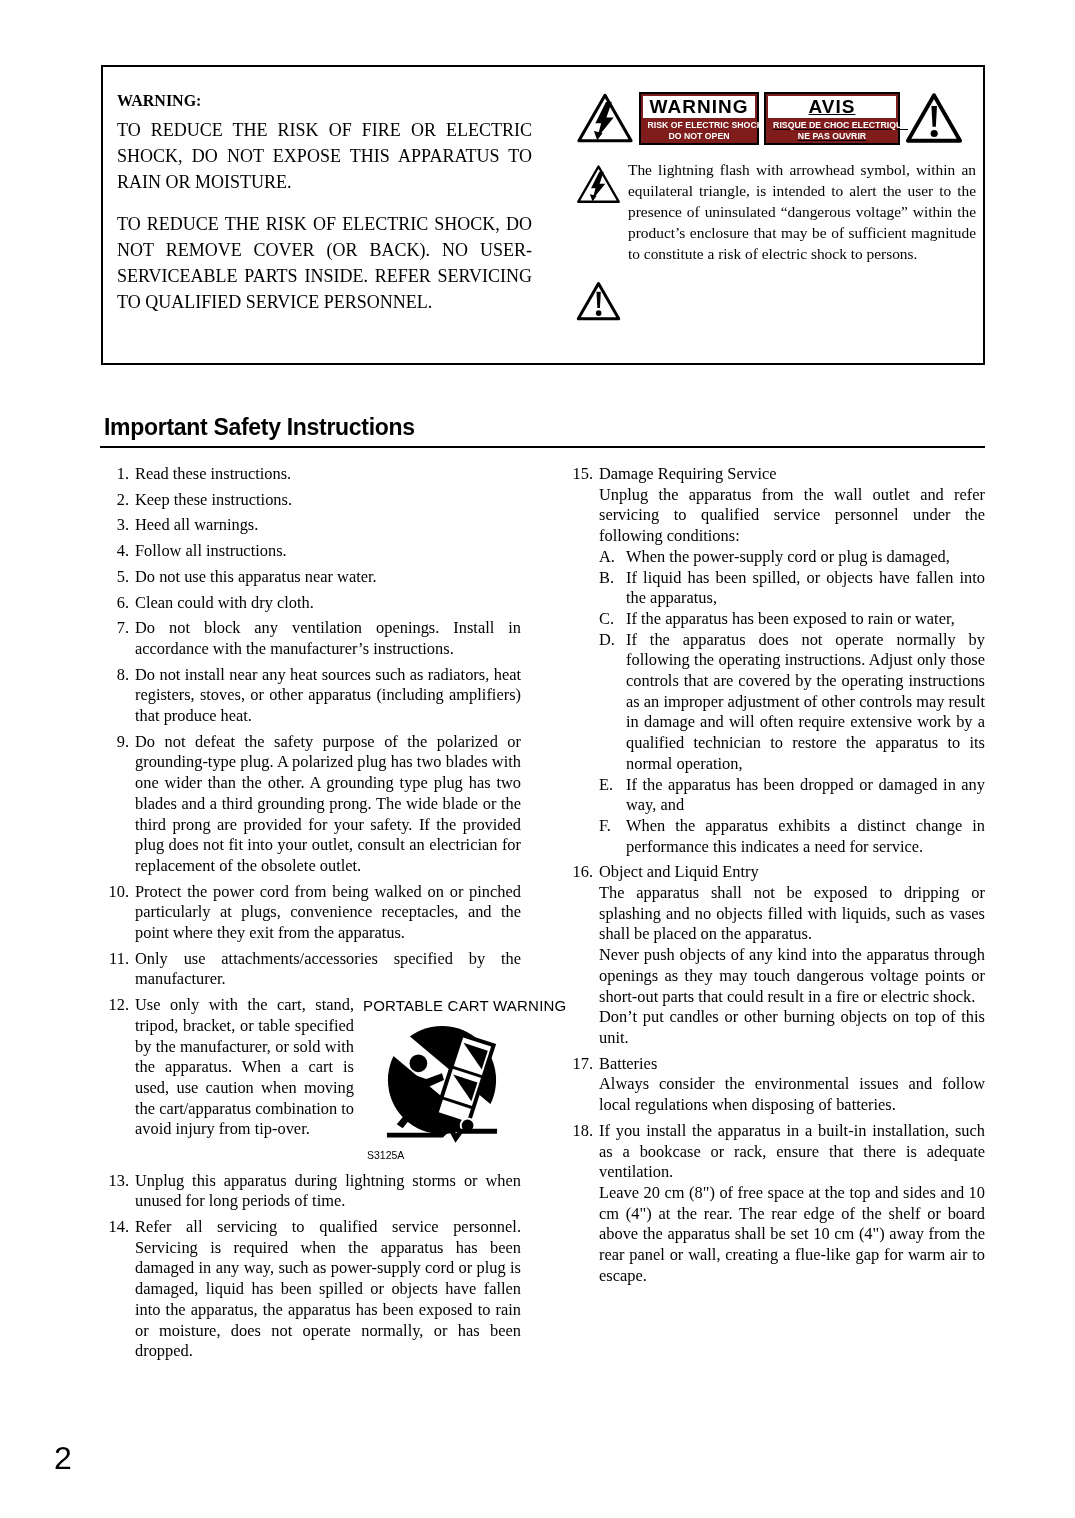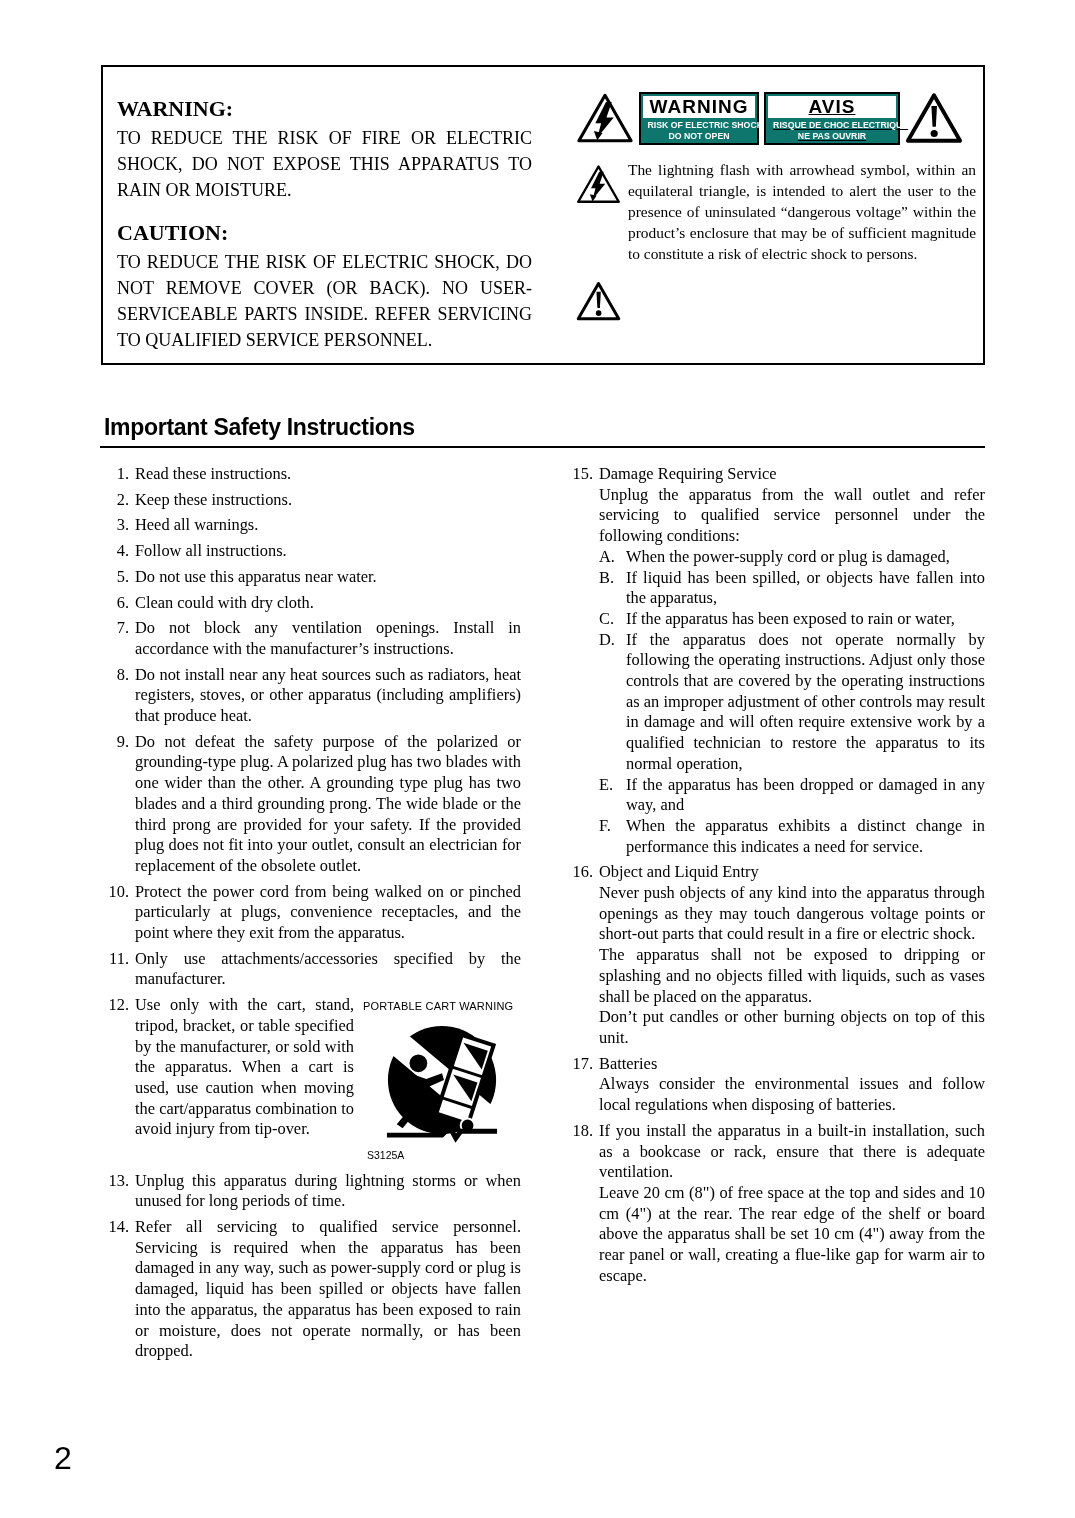--- a/index.html
+++ b/index.html
@@ -6,25 +6,25 @@
   body{
     width:1075px;height:1518px;background:#fff;color:#000;position:relative;
     font-family:"Liberation Serif","DejaVu Serif",serif;
     -webkit-font-smoothing:antialiased;
   }
   .page{position:absolute;inset:0;overflow:hidden;}
 
   
   .warnbox{position:absolute;left:101px;top:65px;width:880px;height:296px;border:2px solid #000;}
   .wb-left{position:absolute;left:14px;top:16px;width:415px;}
-  .wb-left h2{margin:12px 0 2px;font-size:22px;font-weight:bold;line-height:28px;font-family:inherit;}
+  .wb-left h2{margin:4px 0 2px;font-size:16px;font-weight:bold;line-height:28px;font-family:inherit;}
   .wb-left p{margin:0 0 16px;font-size:18px;line-height:26px;text-align:justify;}
   .wb-right{position:absolute;left:473px;top:22px;width:400px;}
   .symbols-row{display:flex;align-items:center;gap:5px;height:58px;}
-  .badge{flex:none;border:2px solid #000;background:#0f766e;padding:2px;}
+  .badge{flex:none;border:2px solid #000;background:#7f1d1d;padding:2px;}
   .badge .bt{background:#fff;color:#000;text-align:center;font-family:"Liberation Sans",sans-serif;
              font-weight:bold;font-size:19px;line-height:22px;letter-spacing:1px;margin-bottom:1px;}
   .badge .bl{color:#fff;font-family:"Liberation Sans",sans-serif;font-weight:bold;font-size:9.5px;
              line-height:11px;text-align:center;white-space:nowrap;transform:scaleX(0.92);transform-origin:center;}
   .warning-badge{width:112px;}
   .avis-badge{width:128px;text-decoration:underline;}
   .note{display:flex;margin-top:12px;}
   .note .tri{flex:none;margin:5px 7px 0 0;}
   .note p{margin:0;font-size:15.4px;line-height:21px;text-align:justify;}
 
@@ -43,36 +43,35 @@
   .li .body{flex:1;min-width:0;text-align:justify;}
   .li .body .tline{text-align:left;}
   .sub{display:flex;}
   .sub .letter{flex:none;width:27px;}
   .sub .stext{flex:1;text-align:justify;}
 
   
   .body12{display:flex;text-align:left;}
   .t12{width:219px;text-align:justify;}
   .fig{flex:none;width:158px;margin:0 0 0 9px;font-family:"Liberation Sans",sans-serif;}
-  .fig-title{font-size:11px;letter-spacing:0.2px;white-space:nowrap;margin:1px 0 7px;}
+  .fig-title{font-size:15px;letter-spacing:0.2px;white-space:nowrap;text-align:center;margin:1px 0 7px;}
   .fig svg{display:block;margin:0 auto;}
   .fig-code{font-size:10.5px;margin:1px 0 0 4px;}
 
   .pagenum{position:absolute;left:54px;top:1440px;font-family:"Liberation Sans",sans-serif;font-size:32px;}
 </style>
 </head>
 <body>
 
 <div class="page">
 
   <section class="warnbox">
     <div class="wb-left">
       <h2>WARNING:</h2>
       <p>TO REDUCE THE RISK OF FIRE OR ELECTRIC SHOCK, DO NOT EXPOSE THIS APPARATUS TO RAIN OR MOISTURE.</p>
-      <h2>CAUTION:</h2>
       <p>TO REDUCE THE RISK OF ELECTRIC SHOCK, DO NOT REMOVE COVER (OR BACK). NO USER-SERVICEABLE PARTS INSIDE. REFER SERVICING TO QUALIFIED SERVICE PERSONNEL.</p>
     </div>
 
     <div class="wb-right">
       <div class="symbols-row">
         <svg width="58" height="53" viewBox="0 0 60 54">
           <path d="M30 3 L57 50 H3 Z" fill="#fff" stroke="#000" stroke-width="3.2" stroke-linejoin="round"></path>
           <polygon points="31,10 20,32 26,32 22,47 39,26 31.5,26 37,10" fill="#000"></polygon>
           <polygon points="18.5,40 22,49.5 27.5,42" fill="#000"></polygon>
         </svg>
@@ -228,22 +227,22 @@
             <span class="letter">F.</span>
             <div class="stext">When the apparatus exhibits a distinct change in performance this indicates a need for service.</div>
           </div>
       </div>
     </div>
 
     <div class="li">
       <span class="num">16.</span>
       <div class="body">
         <div class="tline">Object and Liquid Entry</div>
+        <div>The apparatus shall not be exposed to dripping or splashing and no objects filled with liquids, such as vases shall be placed on the apparatus.</div>
         <div>Never push objects of any kind into the apparatus through openings as they may touch dangerous voltage points or short-out parts that could result in a fire or electric shock.</div>
-        <div>The apparatus shall not be exposed to dripping or splashing and no objects filled with liquids, such as vases shall be placed on the apparatus.</div>
         <div>Don’t put candles or other burning objects on top of this unit.</div>
       </div>
     </div>
 
     <div class="li">
       <span class="num">17.</span>
       <div class="body">
         <div class="tline">Batteries</div>
         <div>Always consider the environmental issues and follow local regulations when disposing of batteries.</div>
       </div>

